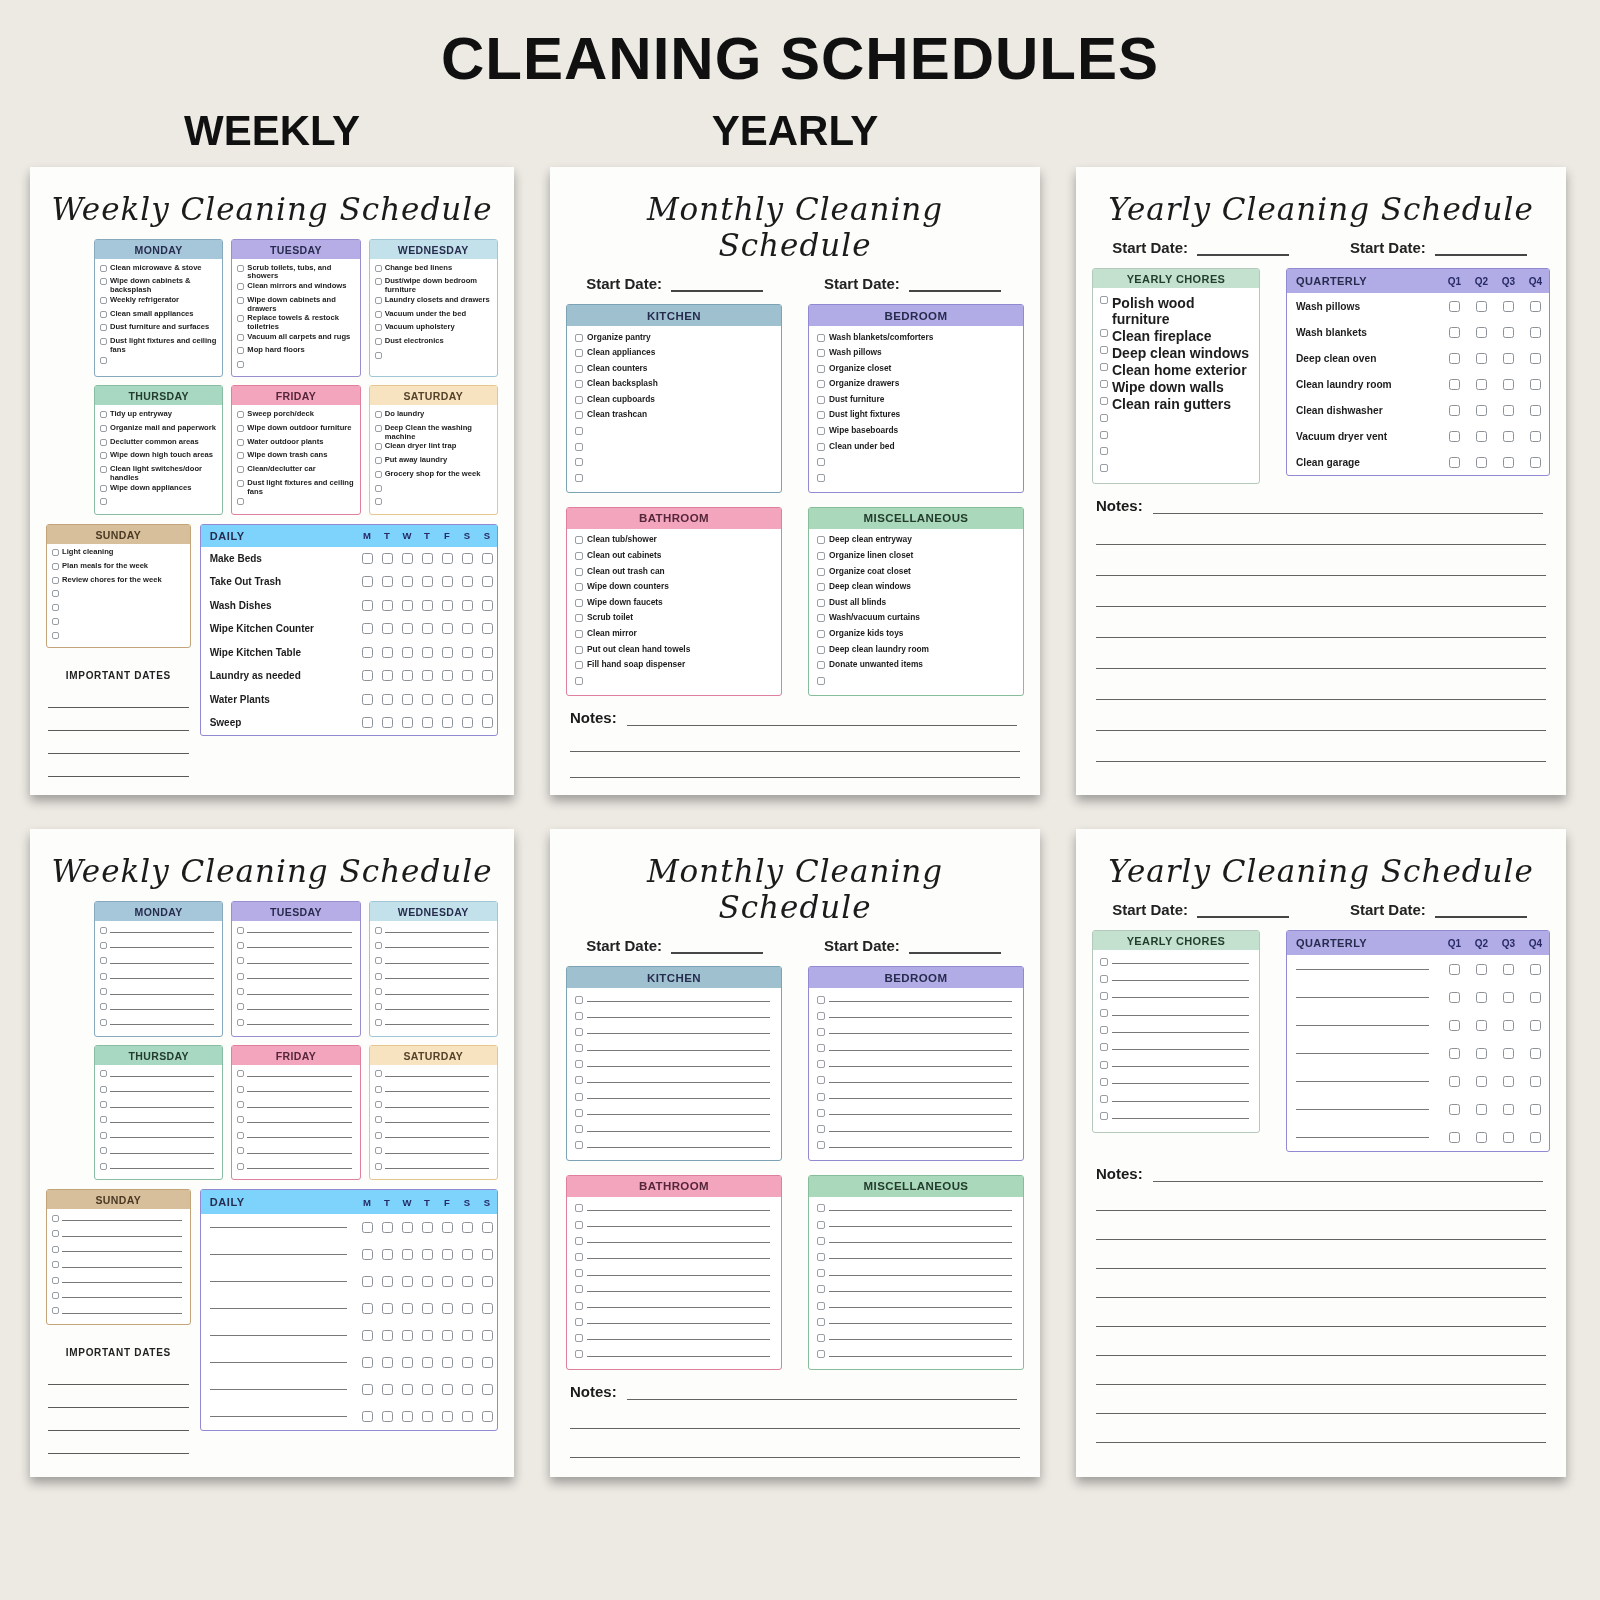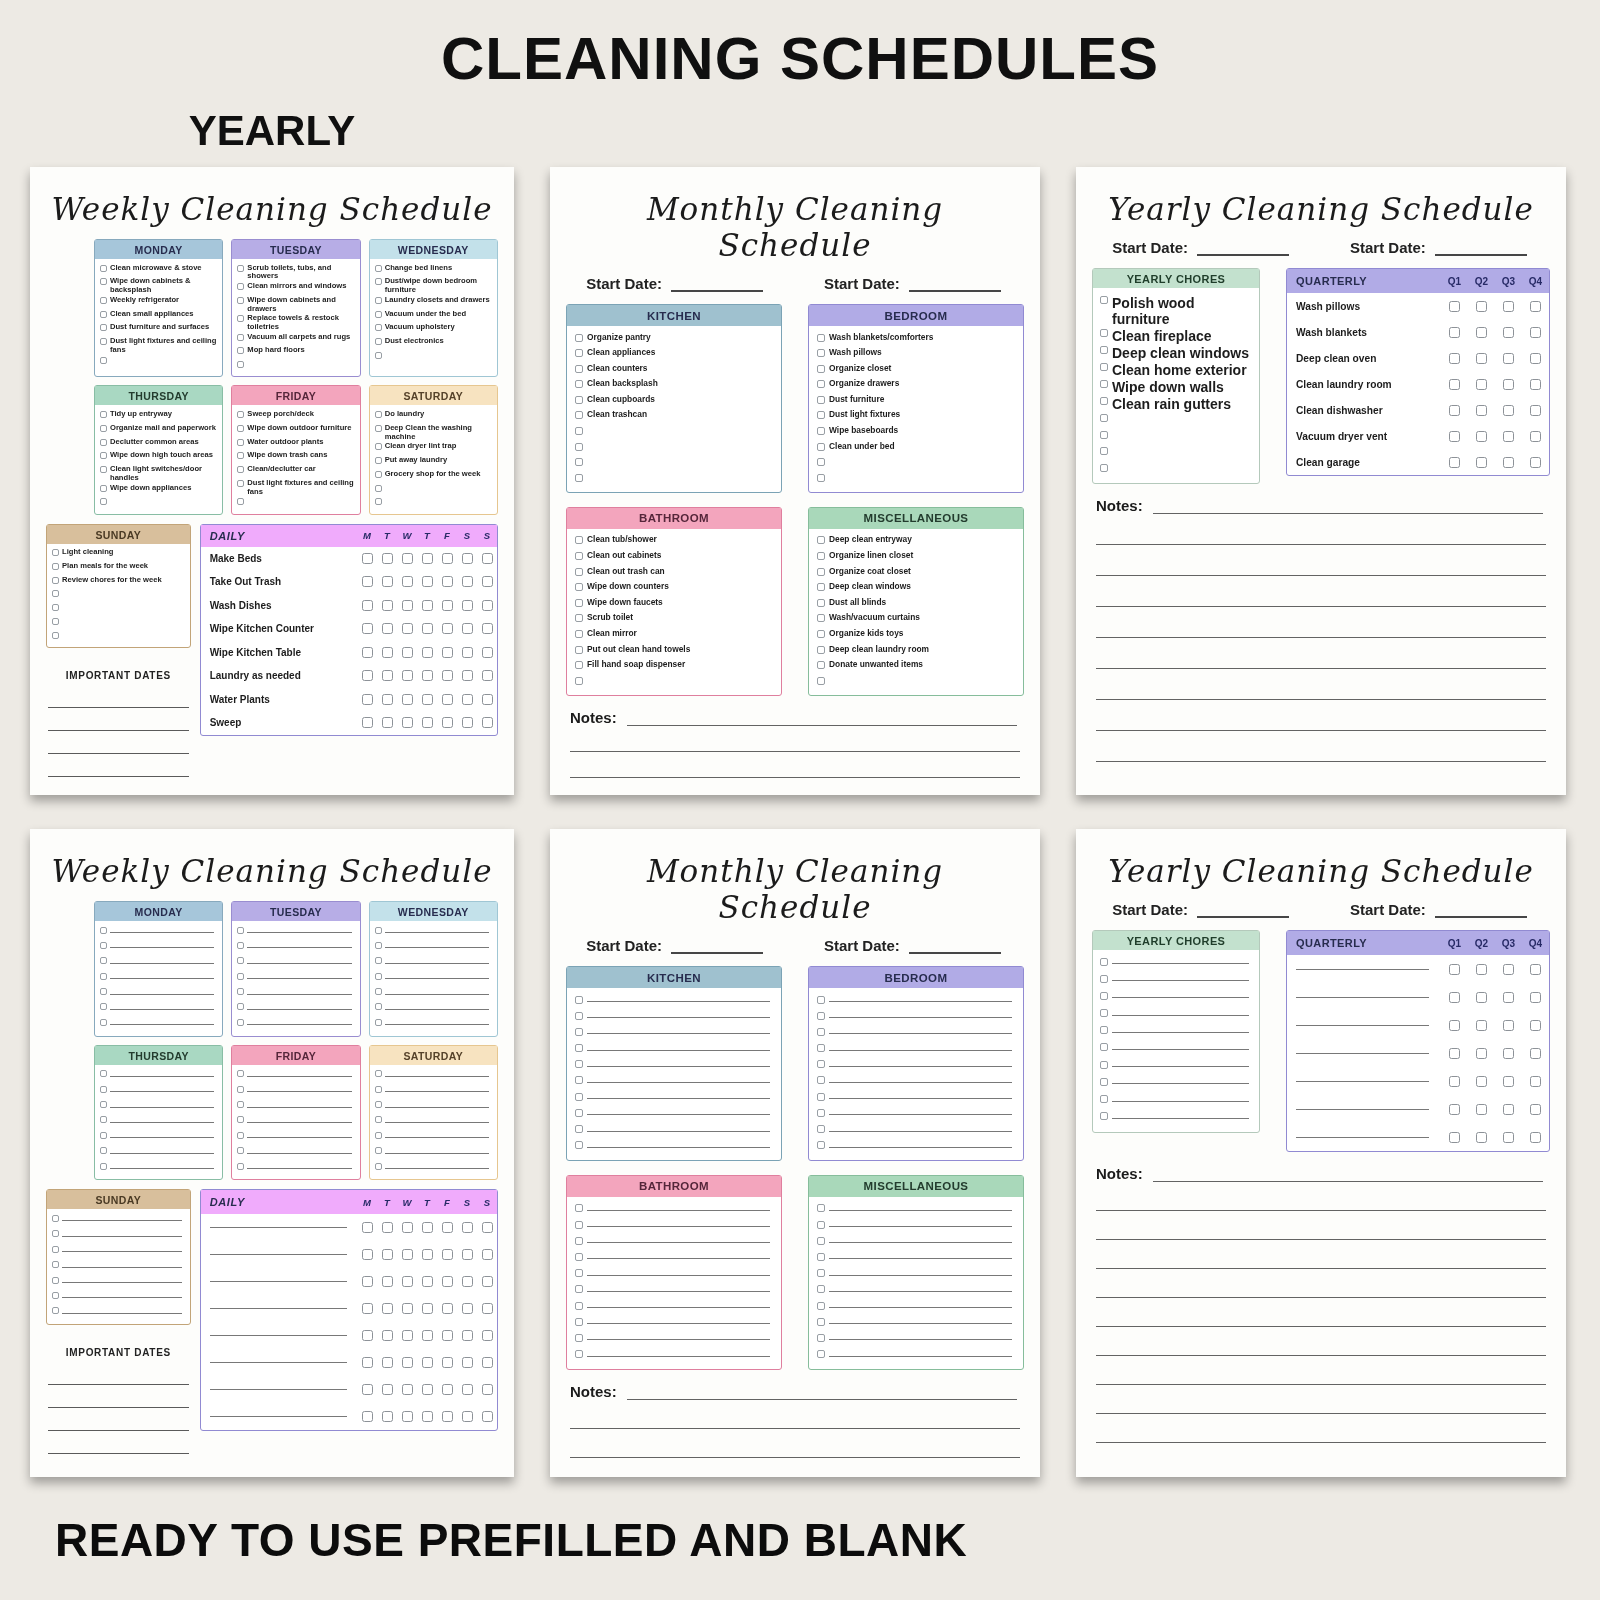--- a/index.html
+++ b/index.html
@@ -51,21 +51,21 @@
   .week-bottom {
     display:grid; grid-template-columns:calc((100% - 18px)/3) 1fr;
     gap:9px; margin-top:9px; align-items:start;
   }
   .imp-dates { text-align:center; font-size:10px; font-weight:bold; letter-spacing:0.7px; color:#222; margin-top:22px; }
   .id-lines { margin-top:4px; padding:0 2px; }
   .id-line { border-bottom:1.5px solid #5a5a5a; height:23px; }
   .daily { border:1.6px solid #918ad2; border-radius:3px; background:#fff; }
   .daily-head {
     display:grid; grid-template-columns:1fr repeat(7,20px);
-    align-items:center; background:#f0abfc; height:22px;font-style:italic;
+    align-items:center; background:#7dd3fc; height:22px;
   }
   .daily-label { font-size:11px; font-weight:bold; color:#272c4e; padding-left:9px; letter-spacing:0.6px; }
   .dl { font-size:9.5px; font-weight:bold; color:#272a66; text-align:center; }
   .daily-row { display:grid; grid-template-columns:1fr repeat(7,20px); align-items:center; height:23.5px; }
   .daily-task { font-size:10px; font-weight:bold; color:#1c1c1c; padding-left:9px; display:flex; align-items:center; }
   .daily-task .wline { height:1px; margin:0 10px 0 0; border-bottom-width:1.3px; }
   .cb-lg { width:11px; height:11px; border:1.5px solid #8d9298; border-radius:2.5px; margin:0 auto; }
   
   .start-row { display:flex; justify-content:center; gap:58px; margin:4px 0 12px; }
   .start-item { display:flex; align-items:flex-end; gap:9px; }
@@ -113,20 +113,21 @@
     margin:36px 0 0 55px; letter-spacing:0.5px;
   }
 </style>
 </head>
 <body>
 
 <div>
   <h1 class="poster-title">CLEANING SCHEDULES</h1>
 
   <div class="col-labels">
+    <div class="col-label">WEEKLY</div>
     <div class="col-label">YEARLY</div>
   </div>
 
   <div class="pages-grid">
     <div class="page top" id="pg-weekly-filled">
         <div class="script-title">Weekly Cleaning Schedule</div>
         <div class="day-grid">
           <div class="secbox daybox" style="border-color: rgb(135, 169, 189);">
             <div class="sechead" style="background: rgb(166, 198, 218); color: rgb(39, 44, 78);">MONDAY</div>
             <div class="secbody">
@@ -1477,14 +1478,13 @@
           <div class="nline"></div>
           <div class="nline"></div>
           <div class="nline"></div>
           <div class="nline"></div>
           <div class="nline"></div>
           <div class="nline"></div>
         </div>
       </div>
   </div>
 
-  <div class="footer">READY TO USE PREFILLED AND BLANK</div>
 </div>
 
 </body></html>

